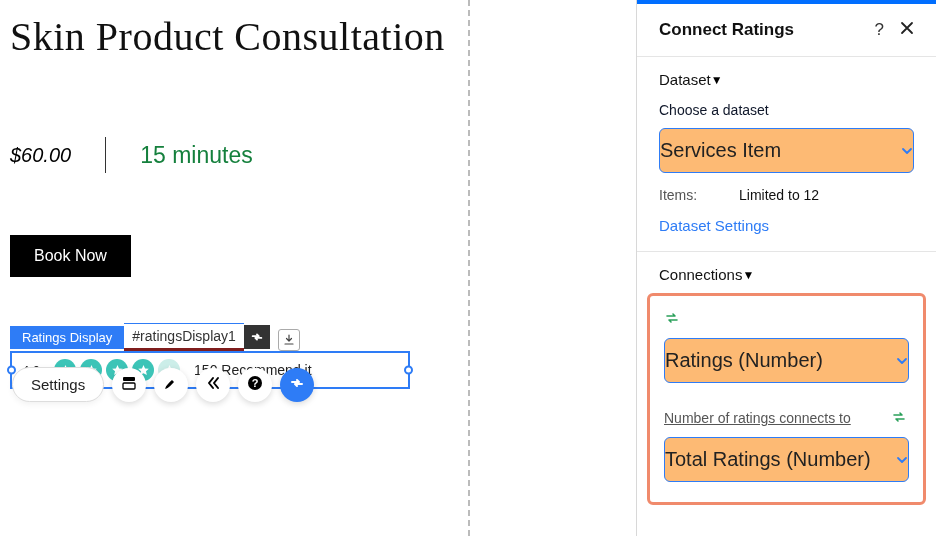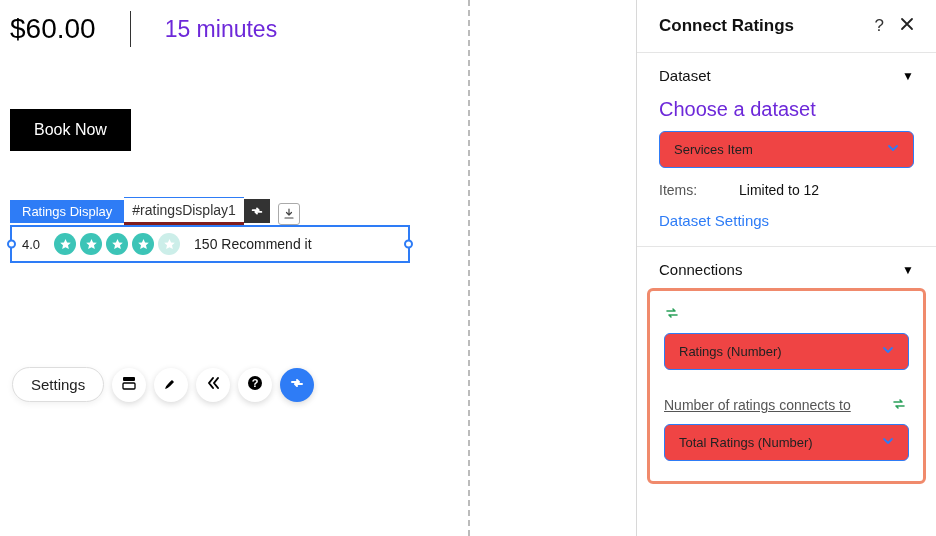--- a/index.html
+++ b/index.html
@@ -12,39 +12,39 @@
       overflow: hidden;
     }
     .canvas { flex: 0 0 468px; padding: 11px 10px; position: relative; }
     .divider-col { flex: 0 0 168px; position: relative; }
     .divider-col::before {
       content: "";
       position: absolute;
       left: 0; top: 0; bottom: 0;
       border-left: 2px dashed #bbb;
     }
-    .sidepanel { flex: 1; background: #f4f5f6; border-left: 1px solid #d8d8d8; display: flex; flex-direction: row; }
+    .sidepanel { flex: 1; background: #f4f5f6; border-left: 1px solid #d8d8d8; display: flex; flex-direction: column; }
     .page-title {
       font-family: "Georgia", "Times New Roman", serif;
       font-weight: 400;
       font-size: 40px;
       line-height: 1.3;
       color: #111;
       letter-spacing: 0.5px;
       margin-bottom: 74px;
     }
     .price-row {
       display: flex;
       align-items: center;
       gap: 34px;
       margin-bottom: 62px;
     }
-    .price { font-size: 28px; font-weight: 400; color: #000; }
+    .price { font-size: 20px; font-weight: 400; color: #000; font-style: italic; }
     .vbar { width: 1px; height: 36px; background: #333; }
-    .duration { font-size: 23px; font-weight: 400; color: #6d28d9; }
+    .duration { font-size: 23px; font-weight: 400; color: #15803d; }
     .book-btn {
       background: #000; color: #fff; border: none;
       padding: 12px 24px; font-size: 16px;
       display: inline-block;
       text-align: right;
     }
     .float-toolbar {
       position: absolute;
       left: 12px; top: 367px;
       display: flex; align-items: center; gap: 8px;
@@ -111,30 +111,30 @@
     .panel-header {
       display: flex; align-items: center; justify-content: space-between;
       padding: 16px 22px;
     }
     .panel-title { font-size: 17px; font-weight: 700; color: #111; }
     .panel-icons { display: flex; gap: 16px; color: #333; font-size: 17px; }
     .sect {
       border-top: 1px solid #e5e5e5;
       padding: 14px 22px 16px;
     }
-    .sect-head { display: flex; justify-content: space-between; align-items: center; cursor: pointer; }
+    .sect-head { display: flex; justify-content: flex-start; align-items: center; cursor: pointer; }
     .sect-title { font-size: 15px; font-weight: 400; color: #111; }
     .caret { font-size: 12px; }
-    .field-label { font-size: 20px; color: #6d28d9; margin-top: 14px; }
+    .field-label { font-size: 14px; color: #0f172a; margin-top: 14px; }
     .select {
       margin-top: 10px; width: 100%;
       border: 1px solid #2e7cf6; border-radius: 6px;
-      padding: 10px 14px; font-size: 13px; color: #222;
+      padding: 10px 0; font-size: 20px; color: #222;
       display: flex; justify-content: space-between; align-items: center;
-      background: #ef4444;
+      background: #fdba74;
     }
     .meta-grid { margin-top: 14px; font-size: 14px; color: #555; }
     .meta-row { display: flex; margin-top: 6px; }
     .meta-k { width: 80px; }
     .meta-v { color: #111; }
     .link { color: #2e7cf6; font-size: 15px; margin-top: 14px; display: inline-block; }
     .connection-box {
       border: 3px solid #f08a6c;
       border-radius: 6px;
       padding: 14px 14px 20px;
@@ -146,20 +146,21 @@
     }
     .mt26 { margin-top: 26px; text-decoration: underline; }
     .swap-badge {
       width: 18px; height: 18px;
     }
   </style>
 </head>
 <body>
 
 <div class="canvas">
+  <div class="page-title">Skin Product Consultation</div>
   <div class="price-row">
     <div class="price">$60.00</div>
     <div class="vbar"></div>
     <div class="duration">15 minutes</div>
   </div>
   <button class="book-btn">Book Now</button>
 
   <div class="float-toolbar">
     <div class="settings-chip">Settings</div>
     <div class="circ-btn">

